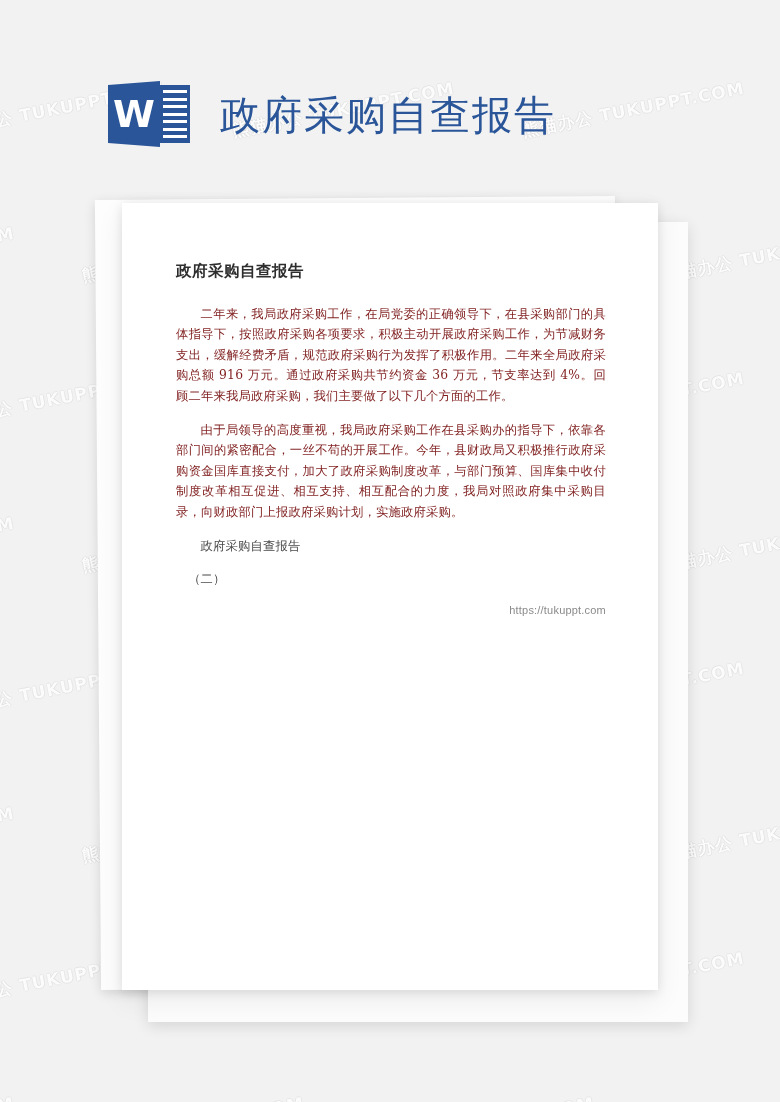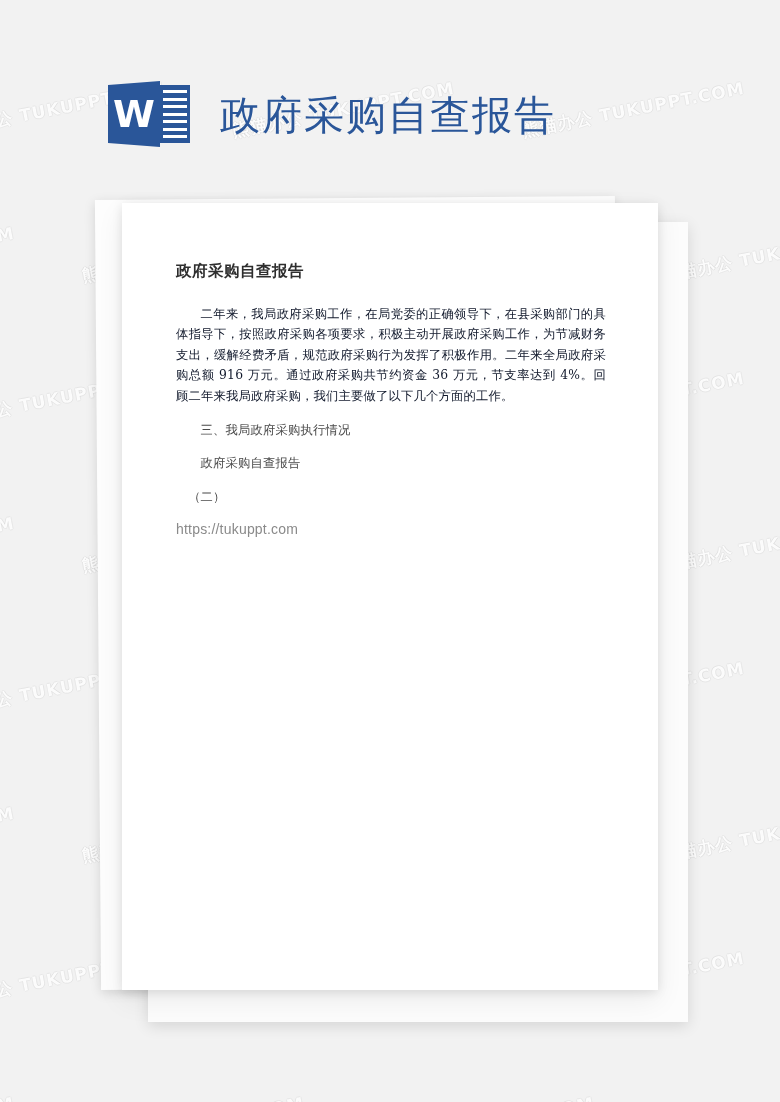--- a/index.html
+++ b/index.html
@@ -160,45 +160,46 @@
     margin: 0 0 22px 0;
     letter-spacing: 0.5px;
   }
   .para {
     font-size: 12.3px;
     line-height: 20.4px;
     text-align: justify;
     text-justify: inter-ideograph;
     margin: 0 0 14px 0;
     text-indent: 2em;
-    color: #0f172a;
+    color: #7f1d1d;
     letter-spacing: 0.2px;
   }
   .heading {
     font-size: 12.3px;
     line-height: 20.4px;
     margin: 0 0 13px 0;
     text-indent: 2em;
     color: #4a4a4a;
     letter-spacing: 0.2px;
   }
   .subhead {
     font-size: 12.3px;
     line-height: 20.4px;
     margin: 0 0 13px 0;
     text-indent: 1em;
     color: #4a4a4a;
   }
   .source-url {
-    font-size: 14px;
+    font-size: 11px;
     color: #8a8a8a;
     margin-top: 14px;
     text-indent: 0;
     font-family: "Liberation Sans", sans-serif;
     letter-spacing: 0.2px;
+    text-align: right;
   }
 </style>
 </head>
 <body>
 
 <div class="watermark-layer" id="wm-layer">
     <div class="wm" style="left: -60px; top: 120px;">熊猫办公 TUKUPPT.COM</div>
     <div class="wm" style="left: 230px; top: 120px;">熊猫办公 TUKUPPT.COM</div>
     <div class="wm" style="left: 520px; top: 120px;">熊猫办公 TUKUPPT.COM</div>
     <div class="wm" style="left: -210px; top: 265px;">熊猫办公 TUKUPPT.COM</div>
@@ -246,19 +247,19 @@
 </div>
 
 <div class="page-back-left"></div>
 <div class="page-back-bottom"></div>
 
 <div class="page">
   <div class="doc">
     <div class="doc-title">政府采购自查报告</div>
     <div id="doc-blocks">
         <div class="para">二年来，我局政府采购工作，在局党委的正确领导下，在县采购部门的具体指导下，按照政府采购各项要求，积极主动开展政府采购工作，为节减财务支出，缓解经费矛盾，规范政府采购行为发挥了积极作用。二年来全局政府采购总额 916 万元。通过政府采购共节约资金 36 万元，节支率达到 4%。回顾二年来我局政府采购，我们主要做了以下几个方面的工作。</div>
-        <div class="heading">三、我局政府采购执行情况</div>
+        <div class="para">由于局领导的高度重视，我局政府采购工作在县采购办的指导下，依靠各部门间的紧密配合，一丝不苟的开展工作。今年，县财政局又积极推行政府采购资金国库直接支付，加大了政府采购制度改革，与部门预算、国库集中收付制度改革相互促进、相互支持、相互配合的力度，我局对照政府集中采购目录，向财政部门上报政府采购计划，实施政府采购。</div>
         <div class="heading">政府采购自查报告</div>
         <div class="subhead">（二）</div>
       </div>
     <div class="source-url">https://tukuppt.com</div>
   </div>
 </div>
 
 </body></html>

